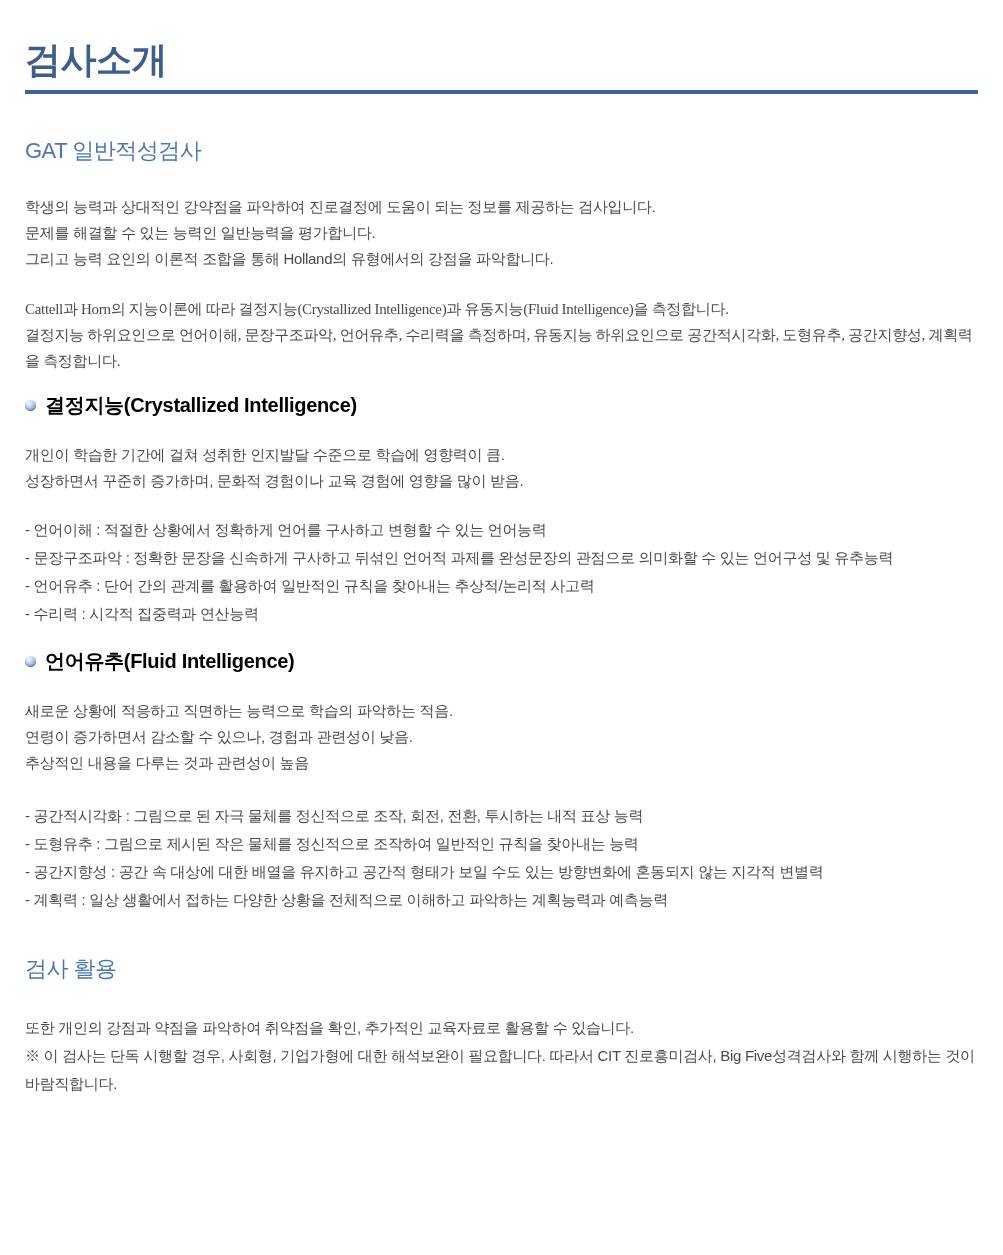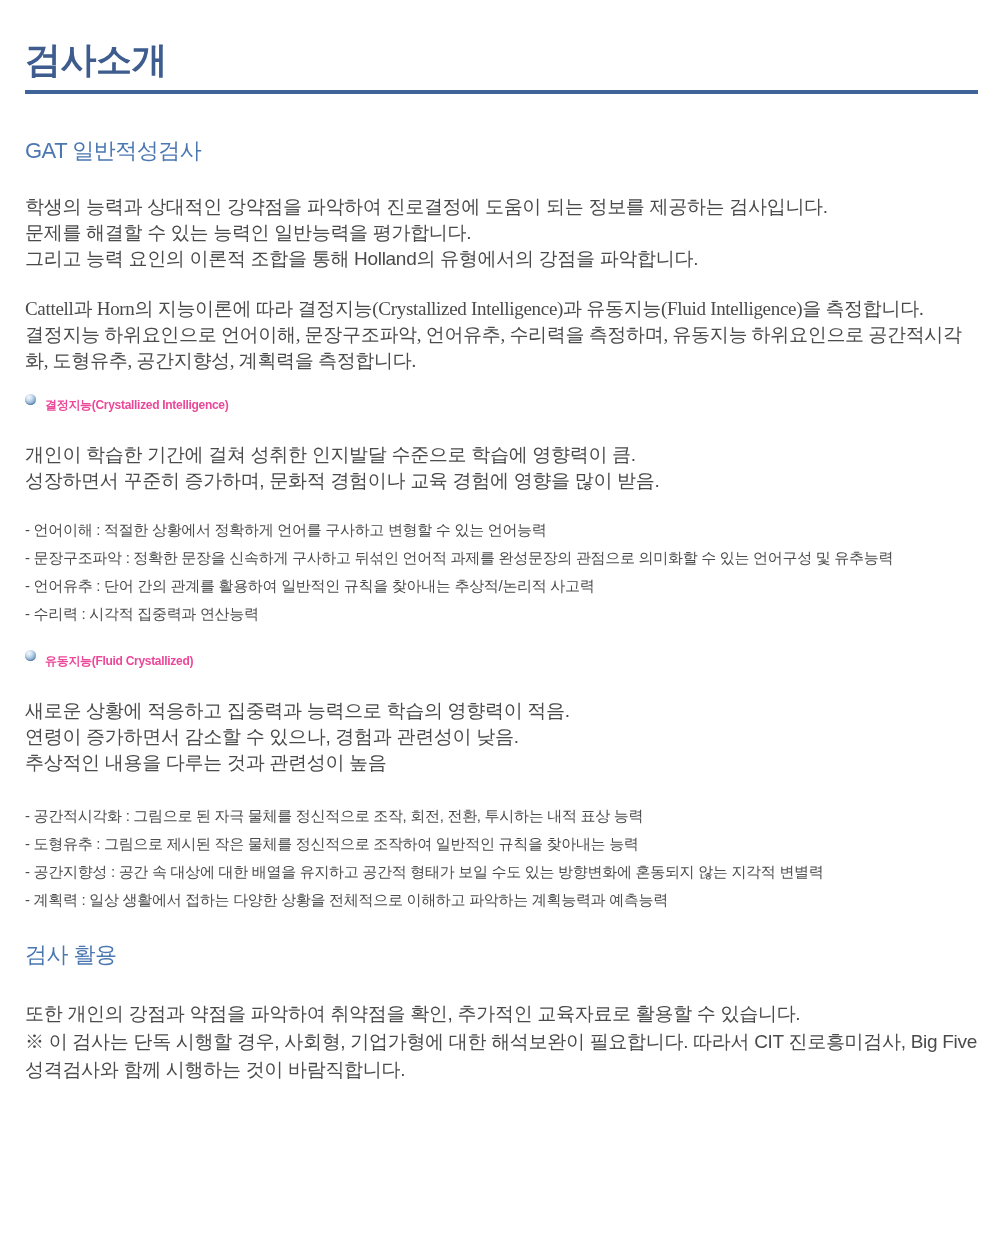--- a/index.html
+++ b/index.html
@@ -32,48 +32,48 @@
   h2.section-heading {
     font-size: 22px;
     line-height: 30px;
     font-weight: 500;
     color: #4b77b1;
     letter-spacing: -0.5px;
     margin: 0;
   }
   h2.mt-first { margin-top: 42px; }
   h2.mt-mid   { margin-top: 32px; }
-  h2.mt-late  { margin-top: 26px; }
+  h2.mt-late  { margin-top: 40px; }
   .para {
     margin-top: 28px;
     color: #4a4a4a;
-    font-size: 19px;
+    font-size: 15px;
     line-height: 26px;
     letter-spacing: -0.3px;
   }
   .para.tight { margin-top: 24px; font-family: Liberation Serif, serif; }
   .para.mt26  { margin-top: 26px; }
   .para.wide  { margin-top: 30px; line-height: 28px; }
   .dash-list {
     margin-top: 22px;
     color: #4a4a4a;
     font-size: 15px;
     line-height: 28px;
     letter-spacing: -0.3px;
   }
   .dash-list.mt26 { margin-top: 26px; }
   h3.sub-heading {
     margin: 22px 0 0 0;
-    font-size: 12px;
+    font-size: 20px;
     line-height: 22px;
     font-weight: bold;
-    color: #ec4899;
+    color: #000000;
     letter-spacing: -0.3px;
     display: flex;
-    align-items: flex-start;
+    align-items: center;
   }
   h3.sub-heading.mt20 { margin-top: 20px; }
   .sphere {
     width: 11px;
     height: 11px;
     border-radius: 50%;
     flex: 0 0 auto;
     margin-right: 9px;
     background: radial-gradient(circle at 35% 28%,
                 #f3f8fd 0%, #cddff0 30%, #8cb0d2 62%, #5c83ad 85%, #49698f 100%);
@@ -110,24 +110,24 @@
   </div>
   <div class="dash-list">
     <div>- 언어이해 : 적절한 상황에서 정확하게 언어를 구사하고 변형할 수 있는 언어능력</div>
     <div>- 문장구조파악 : 정확한 문장을 신속하게 구사하고 뒤섞인 언어적 과제를 완성문장의 관점으로 의미화할 수 있는 언어구성 및 유추능력</div>
     <div>- 언어유추 : 단어 간의 관계를 활용하여 일반적인 규칙을 찾아내는 추상적/논리적 사고력</div>
     <div>- 수리력 : 시각적 집중력과 연산능력</div>
   </div>
 
   <h3 class="sub-heading">
     <span class="sphere"></span>
-    <span>유동지능(Fluid Crystallized)</span>
+    <span>언어유추(Fluid Intelligence)</span>
   </h3>
   <div class="para mt26">
-    <div>새로운 상황에 적응하고 집중력과 능력으로 학습의 영향력이 적음.</div>
+    <div>새로운 상황에 적응하고 직면하는 능력으로 학습의 파악하는 적음.</div>
     <div>연령이 증가하면서 감소할 수 있으나, 경험과 관련성이 낮음.</div>
     <div>추상적인 내용을 다루는 것과 관련성이 높음</div>
   </div>
   <div class="dash-list mt26">
     <div>- 공간적시각화 : 그림으로 된 자극 물체를 정신적으로 조작, 회전, 전환, 투시하는 내적 표상 능력</div>
     <div>- 도형유추 : 그림으로 제시된 작은 물체를 정신적으로 조작하여 일반적인 규칙을 찾아내는 능력</div>
     <div>- 공간지향성 : 공간 속 대상에 대한 배열을 유지하고 공간적 형태가 보일 수도 있는 방향변화에 혼동되지 않는 지각적 변별력</div>
     <div>- 계획력 : 일상 생활에서 접하는 다양한 상황을 전체적으로 이해하고 파악하는 계획능력과 예측능력</div>
   </div>
 

